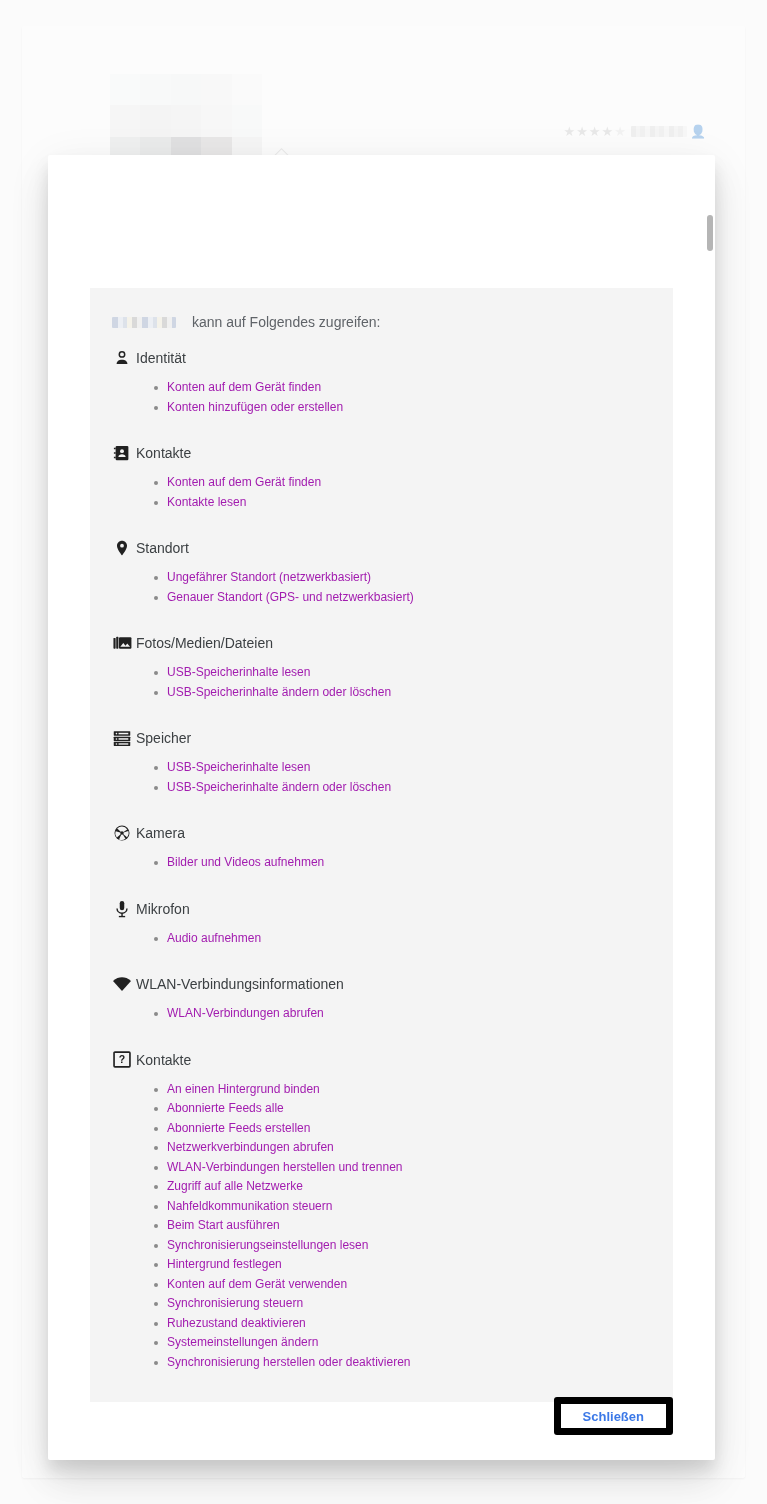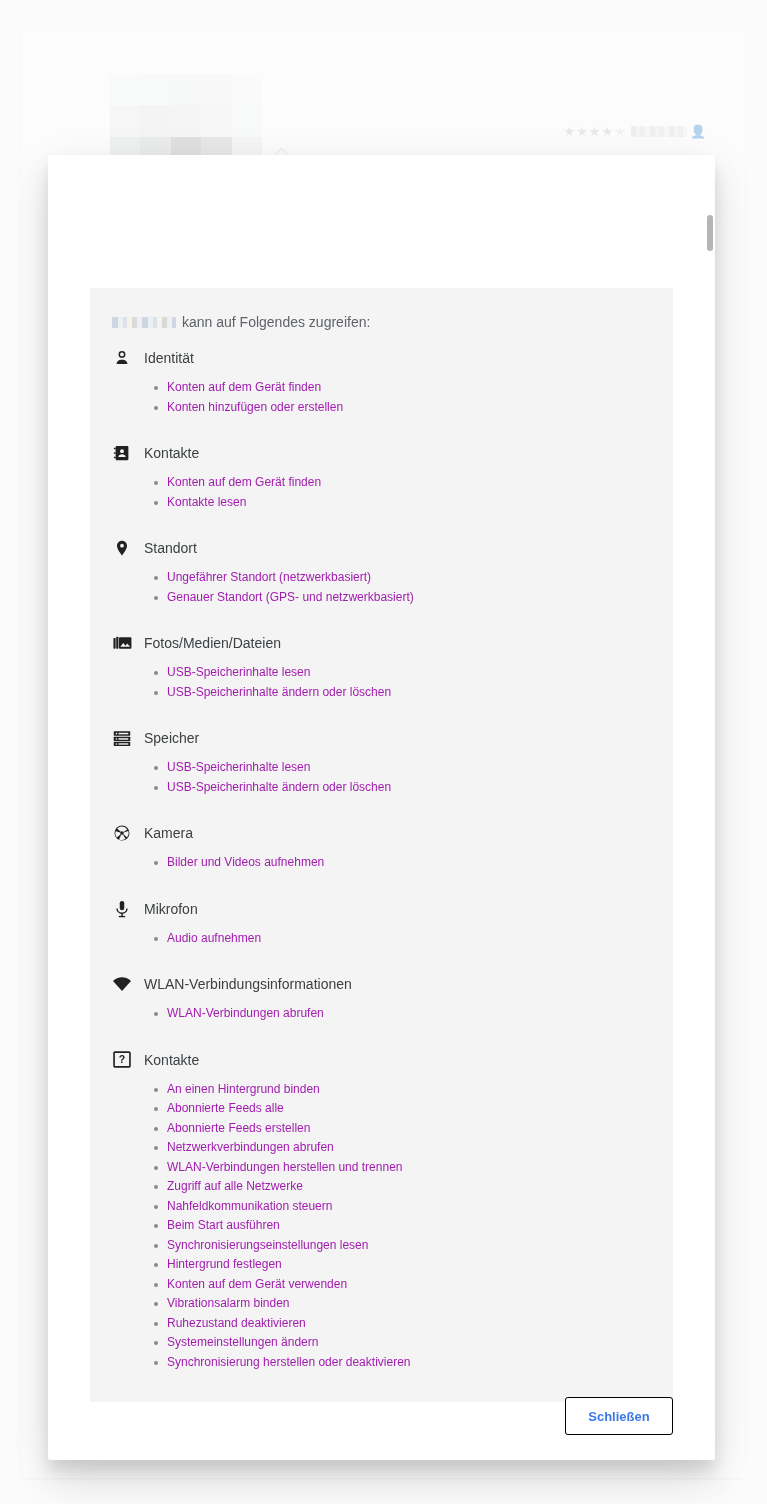--- a/index.html
+++ b/index.html
@@ -114,21 +114,21 @@
     top: 133px;
     width: 583px;
     background: #f4f4f4;
     padding: 26px 0 30px 0;
     box-sizing: border-box;
   }
 
   .perm-intro {
     display: flex;
     align-items: center;
-    gap: 0px;
+    gap: 10px;
     margin: 0 0 16px 22px;
     font-size: 14px;
     color: #5f6368;
   }
   .name-blur {
     display: inline-block;
     width: 64px; height: 11px;
     margin-right: 6px;
     background:
       repeating-linear-gradient(90deg,
@@ -137,21 +137,21 @@
         #d9d9d9 20px 25px, #f0f0f0 25px 30px);
     border-radius: 1px;
   }
 
   .perm-group { margin: 0 0 0 0; padding: 0; }
   .perm-group + .perm-group { margin-top: 24px; }
 
   .perm-head {
     display: flex;
     align-items: center;
-    gap: 12px;
+    gap: 4px;
     padding-left: 22px;
     height: 24px;
     text-align: right;
   }
   .perm-icon {
     width: 20px; height: 20px;
     display: inline-flex;
     align-items: center;
     justify-content: center;
     color: #212121;
@@ -195,21 +195,21 @@
     align-items: center;
     justify-content: flex-end;
     padding-right: 42px;
     box-sizing: border-box;
   }
   .close-btn {
     min-width: 108px;
     height: 38px;
     padding: 0 22px;
     background: #ffffff;
-    border: 1px solid #000000;
+    border: 7px solid #000000;
     border-radius: 3px;
     font-family: "Liberation Sans", sans-serif;
     font-size: 13px;
     font-weight: bold;
     color: #3b78e7;
     cursor: pointer;
   }
 </style>
 </head>
 <body>
@@ -437,21 +437,21 @@
               <li>Abonnierte Feeds alle</li>
               <li>Abonnierte Feeds erstellen</li>
               <li>Netzwerkverbindungen abrufen</li>
               <li>WLAN-Verbindungen herstellen und trennen</li>
               <li>Zugriff auf alle Netzwerke</li>
               <li>Nahfeldkommunikation steuern</li>
               <li>Beim Start ausführen</li>
               <li>Synchronisierungseinstellungen lesen</li>
               <li>Hintergrund festlegen</li>
               <li>Konten auf dem Gerät verwenden</li>
-              <li>Vibrationsalarm binden</li>
+              <li>Synchronisierung steuern</li>
               <li>Ruhezustand deaktivieren</li>
               <li>Systemeinstellungen ändern</li>
               <li>Synchronisierung herstellen oder deaktivieren</li>
             </ul>
           </div>
         </div>
     </div>
 
     <div class="modal-footer">
       <button class="close-btn">Schließen</button>

